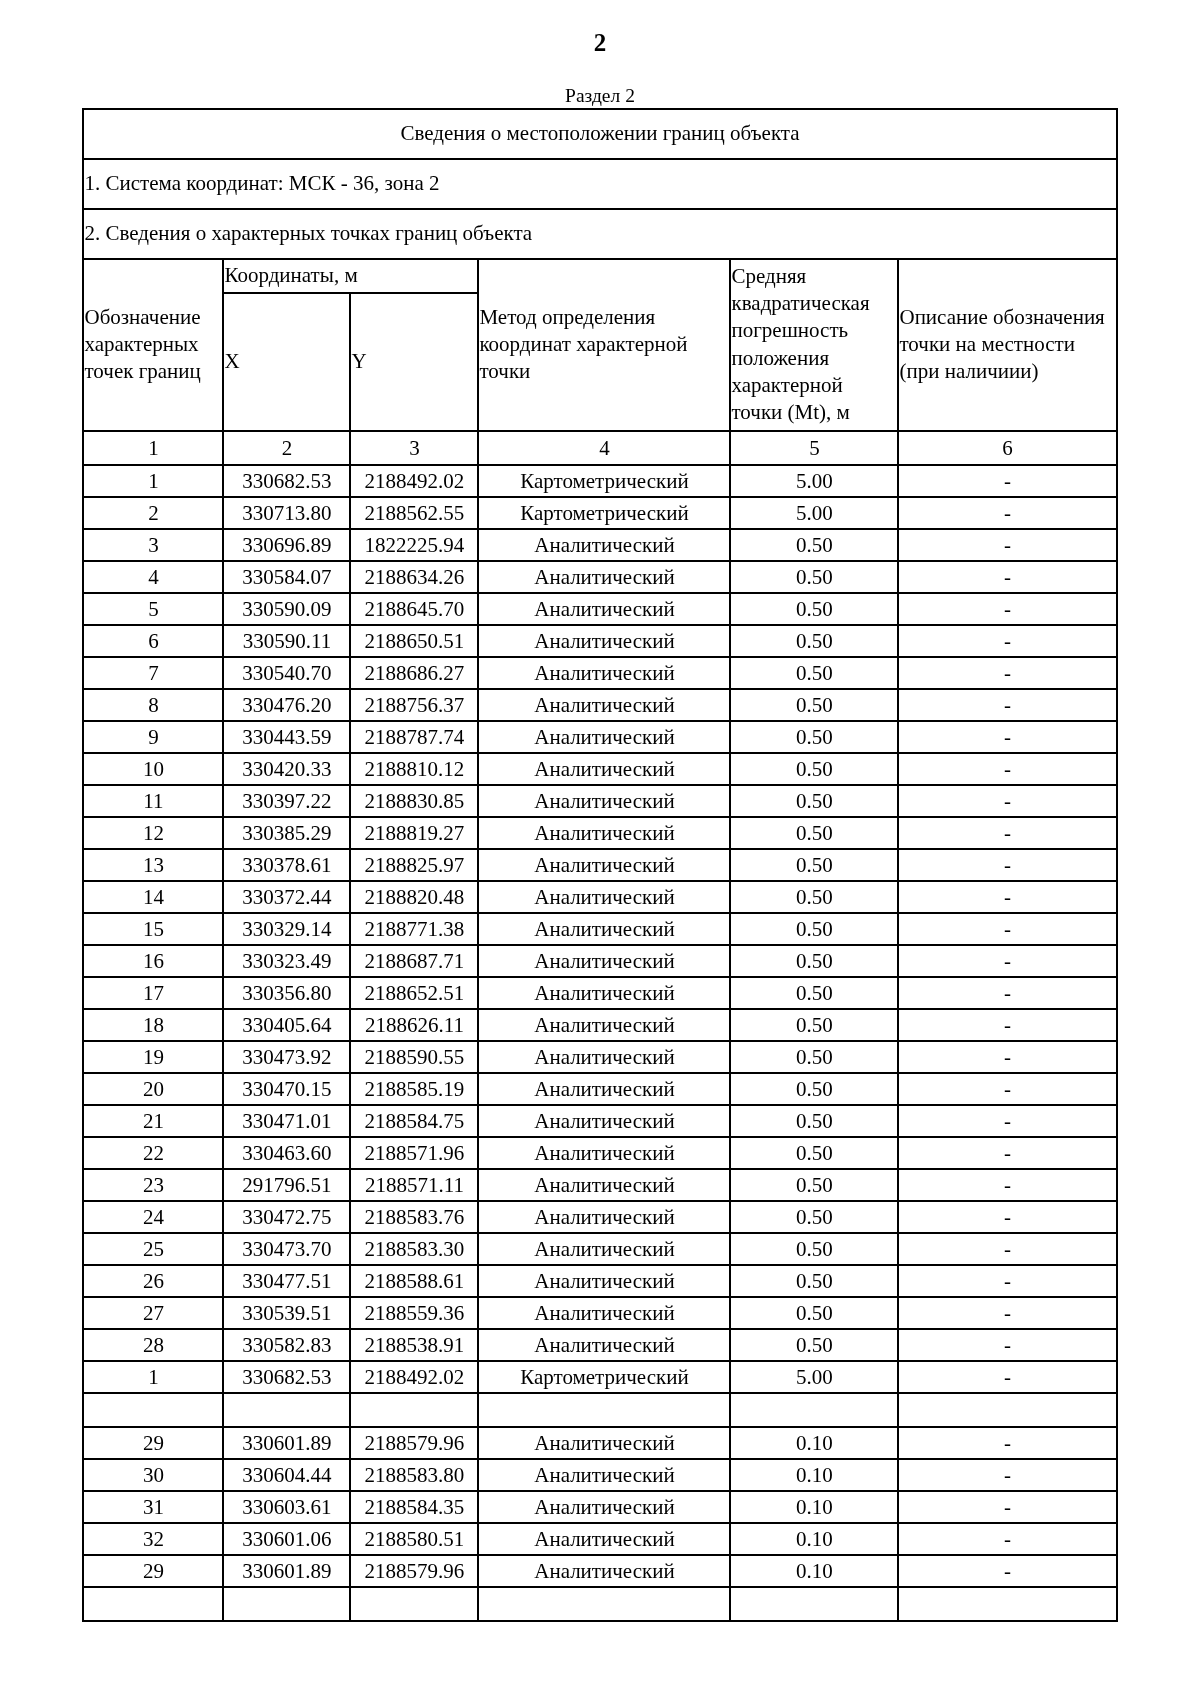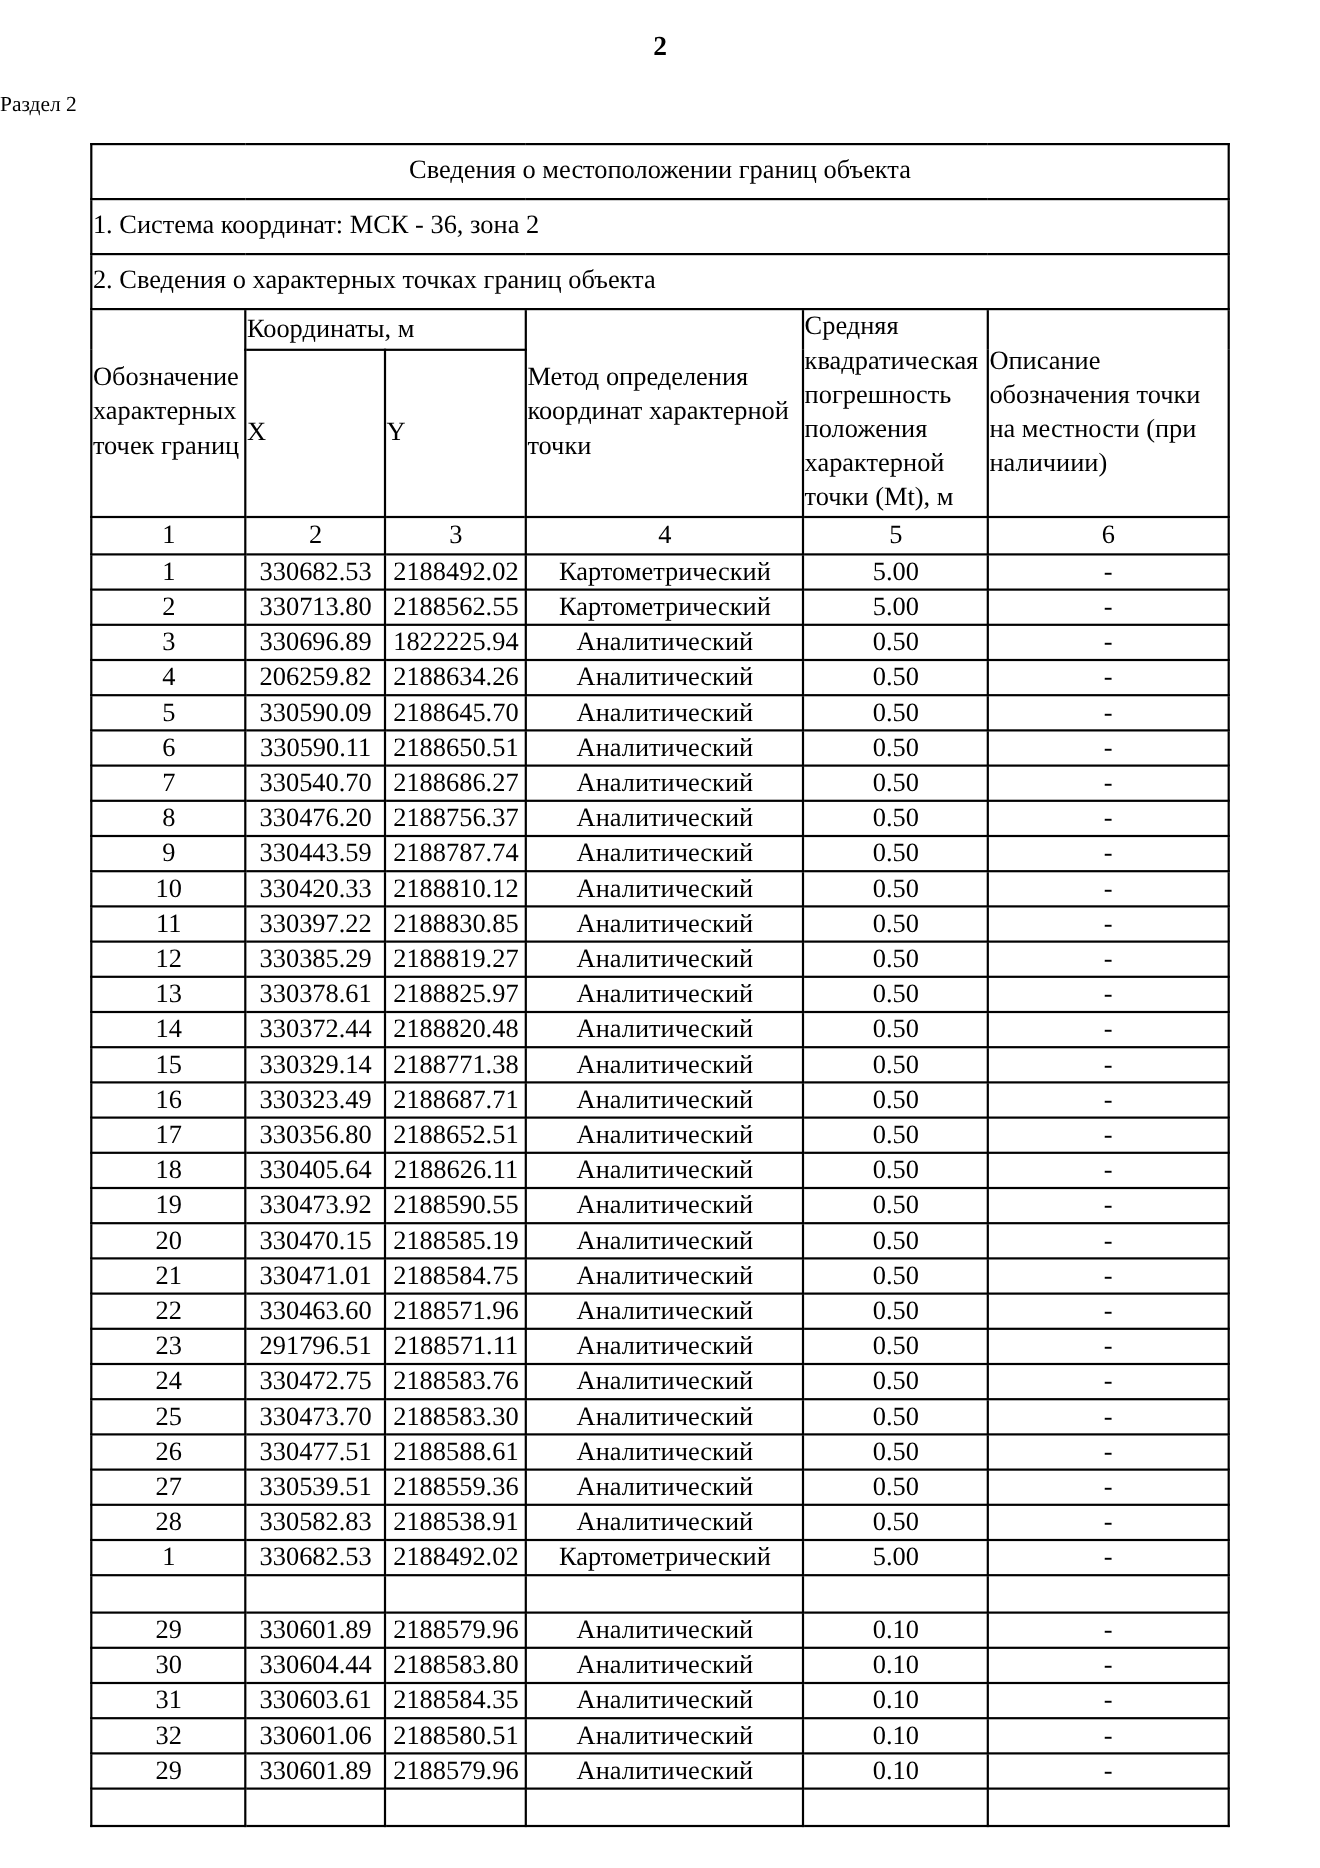--- a/index.html
+++ b/index.html
@@ -28,32 +28,33 @@
     text-align: center;
     font-size: 25px;
     font-weight: bold;
     line-height: 1;
     padding-top: 30px;
     letter-spacing: 0;
   }
 
   
   .section-caption {
+    text-align: center;
     font-size: 19.5px;
     line-height: 1;
     margin-top: 31px;
   }
 
   
   .doc-table {
     border-collapse: collapse;
     table-layout: fixed;
     width: 1033px;
-    margin: 24px auto 0 auto;
-    font-size: 24px;
+    margin: 2px auto 0 auto;
+    font-size: 21px;
   }
   .doc-table td,
   .doc-table th {
     border: 2.2px solid #000000;
     padding: 0;
     vertical-align: middle;
     font-weight: normal;
     box-sizing: border-box;
   }
 
@@ -186,21 +187,21 @@
           <td>-</td>
         </tr><tr class="drow">
           <td>3</td>
           <td>330696.89</td>
           <td>1822225.94</td>
           <td>Аналитический</td>
           <td>0.50</td>
           <td>-</td>
         </tr><tr class="drow">
           <td>4</td>
-          <td>206259.82</td>
+          <td>330584.07</td>
           <td>2188634.26</td>
           <td>Аналитический</td>
           <td>0.50</td>
           <td>-</td>
         </tr><tr class="drow">
           <td>5</td>
           <td>330590.09</td>
           <td>2188645.70</td>
           <td>Аналитический</td>
           <td>0.50</td>

